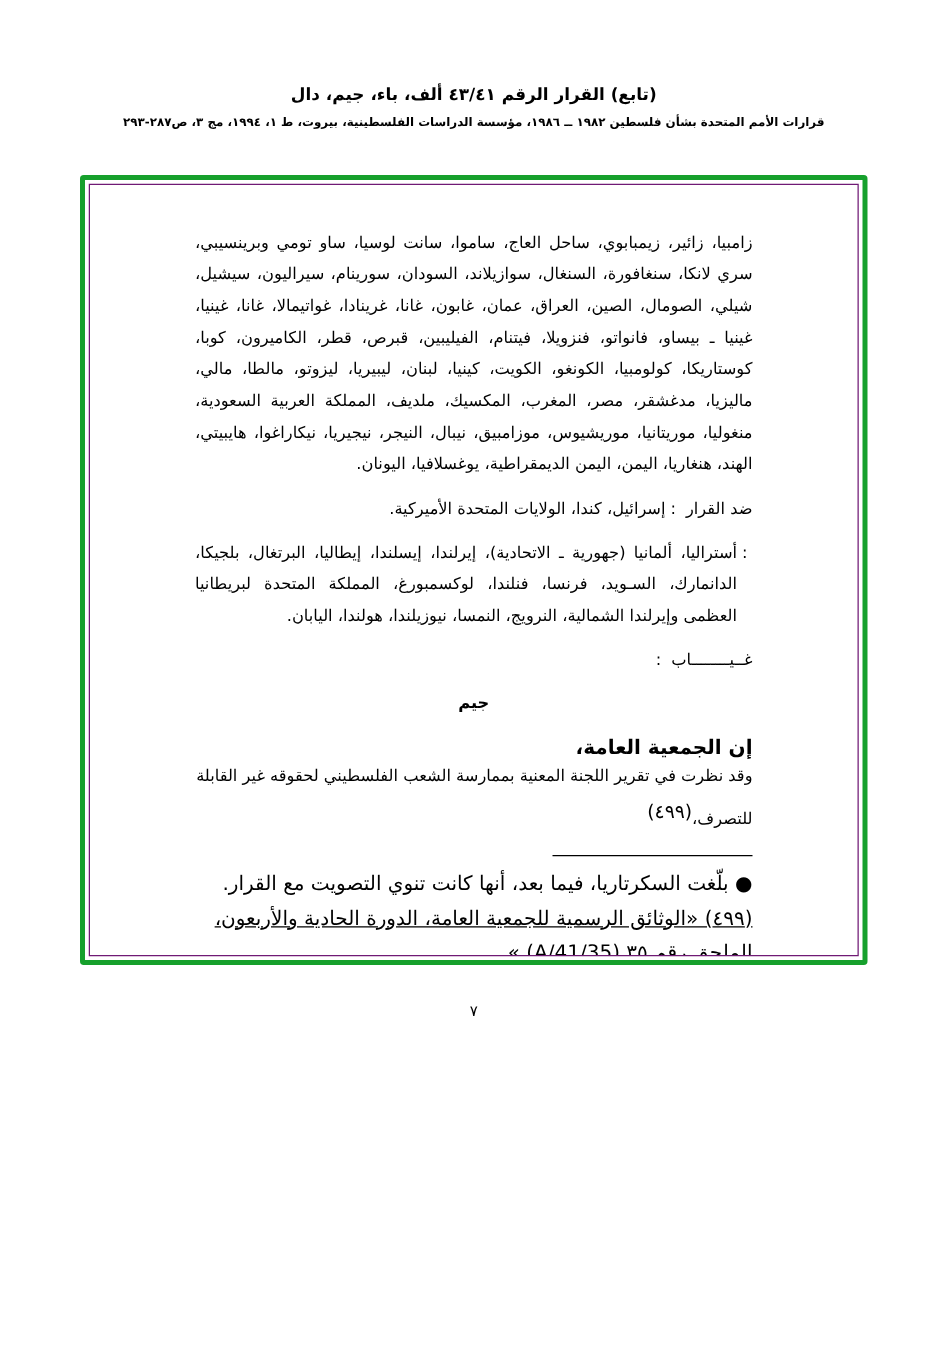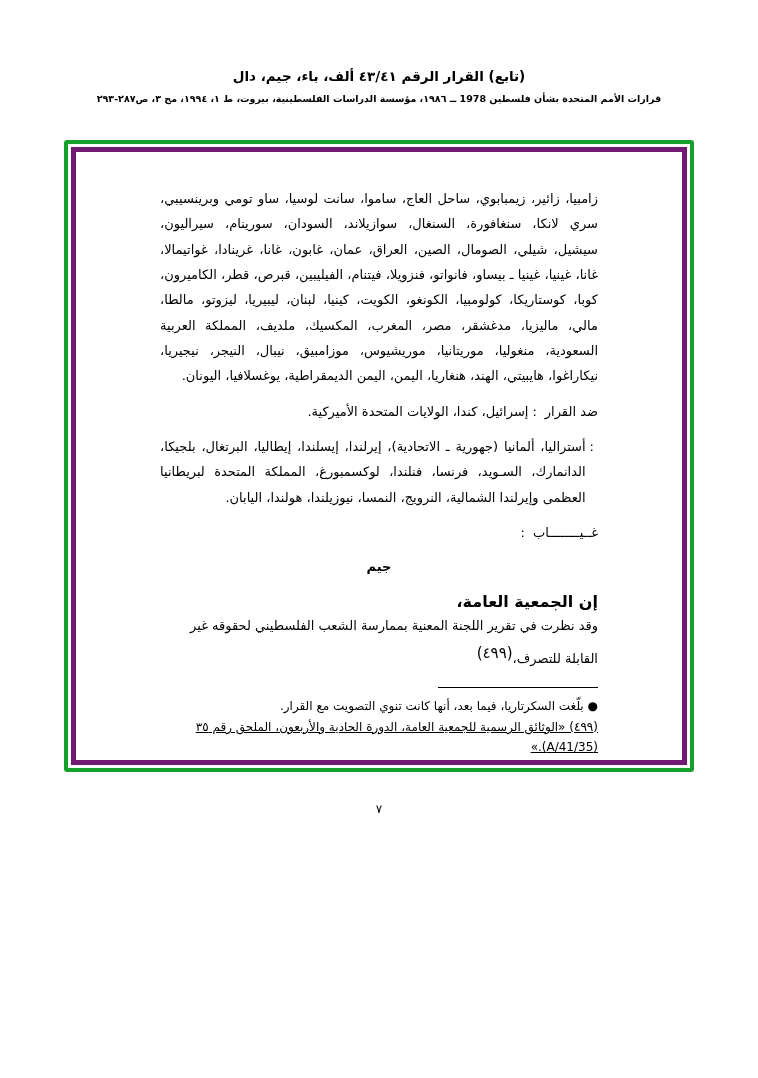--- a/index.html
+++ b/index.html
@@ -46,21 +46,21 @@
     border: 4px solid #16a02c;
     border-radius: 3px;
     box-sizing: border-box;
   }
   .frame-inner {
     position: absolute;
     top: 3px;
     right: 3px;
     left: 3px;
     bottom: 3px;
-    border: 5px solid #701a75;
+    border: 1px solid #701a75;
     box-sizing: border-box;
     overflow: hidden;
   }
   .content {
     padding: 34px 84px 10px 84px;
     direction: rtl;
     text-align: right;
   }
   .body-col {
     font-size: 13px;
@@ -115,21 +115,21 @@
   }
   .footnote-rule {
     width: 160px;
     height: 1px;
     background: #000;
     margin: 16px 0 8px auto;
     margin-right: 0;
     margin-left: auto;
   }
   .footnotes {
-    font-size: 12px;
+    font-size: 16px;
     line-height: 1.7;
     text-align: right;
     padding-right: 0;
   }
   .footnote {
     margin: 0;
   }
   .footnote-indent {
     padding-right: 0;
     text-decoration: underline;
@@ -143,21 +143,21 @@
     font-size: 12px;
   }
 </style>
 </head>
 <body>
 
 <div class="page">
 
   <div class="header">
     <div class="doc-title">(تابع) القرار الرقم ٤٣/٤١ ألف، باء، جيم، دال</div>
-    <div class="doc-subtitle">قرارات الأمم المتحدة بشأن فلسطين 1978 ــ ١٩٨٦، مؤسسة الدراسات الفلسطينية، بيروت، ط ١، ١٩٩٤،  مج ٣، ص٢٨٧-٢٩٣</div>
+    <div class="doc-subtitle">قرارات الأمم المتحدة بشأن فلسطين ١٩٨٢ ــ ١٩٨٦، مؤسسة الدراسات الفلسطينية، بيروت، ط ١، ١٩٩٤،  مج ٣، ص٢٨٧-٢٩٣</div>
   </div>
 
   <div class="frame">
     <div class="frame-inner">
       <div class="content">
 
         <div class="body-col country-block">زامبيا، زائير، زيمبابوي، ساحل العاج، ساموا، سانت لوسيا، ساو تومي وبرينسيبي، سري لانكا، سنغافورة، السنغال، سوازيلاند، السودان، سورينام، سيراليون، سيشيل، شيلي، الصومال، الصين، العراق، عمان، غابون، غانا، غرينادا، غواتيمالا، غانا، غينيا، غينيا ـ بيساو، فانواتو، فنزويلا، فيتنام، الفيليبين، قبرص، قطر، الكاميرون، كوبا، كوستاريكا، كولومبيا، الكونغو، الكويت، كينيا، لبنان، ليبيريا، ليزوتو، مالطا، مالي، ماليزيا، مدغشقر، مصر، المغرب، المكسيك، ملديف، المملكة العربية السعودية، منغوليا، موريتانيا، موريشيوس، موزامبيق، نيبال، النيجر، نيجيريا، نيكاراغوا، هايبيتي، الهند، هنغاريا، اليمن، اليمن الديمقراطية، يوغسلافيا، اليونان.</div>
 
         <div class="vote-row">
           <div class="vote-label">ضد القرار</div>

